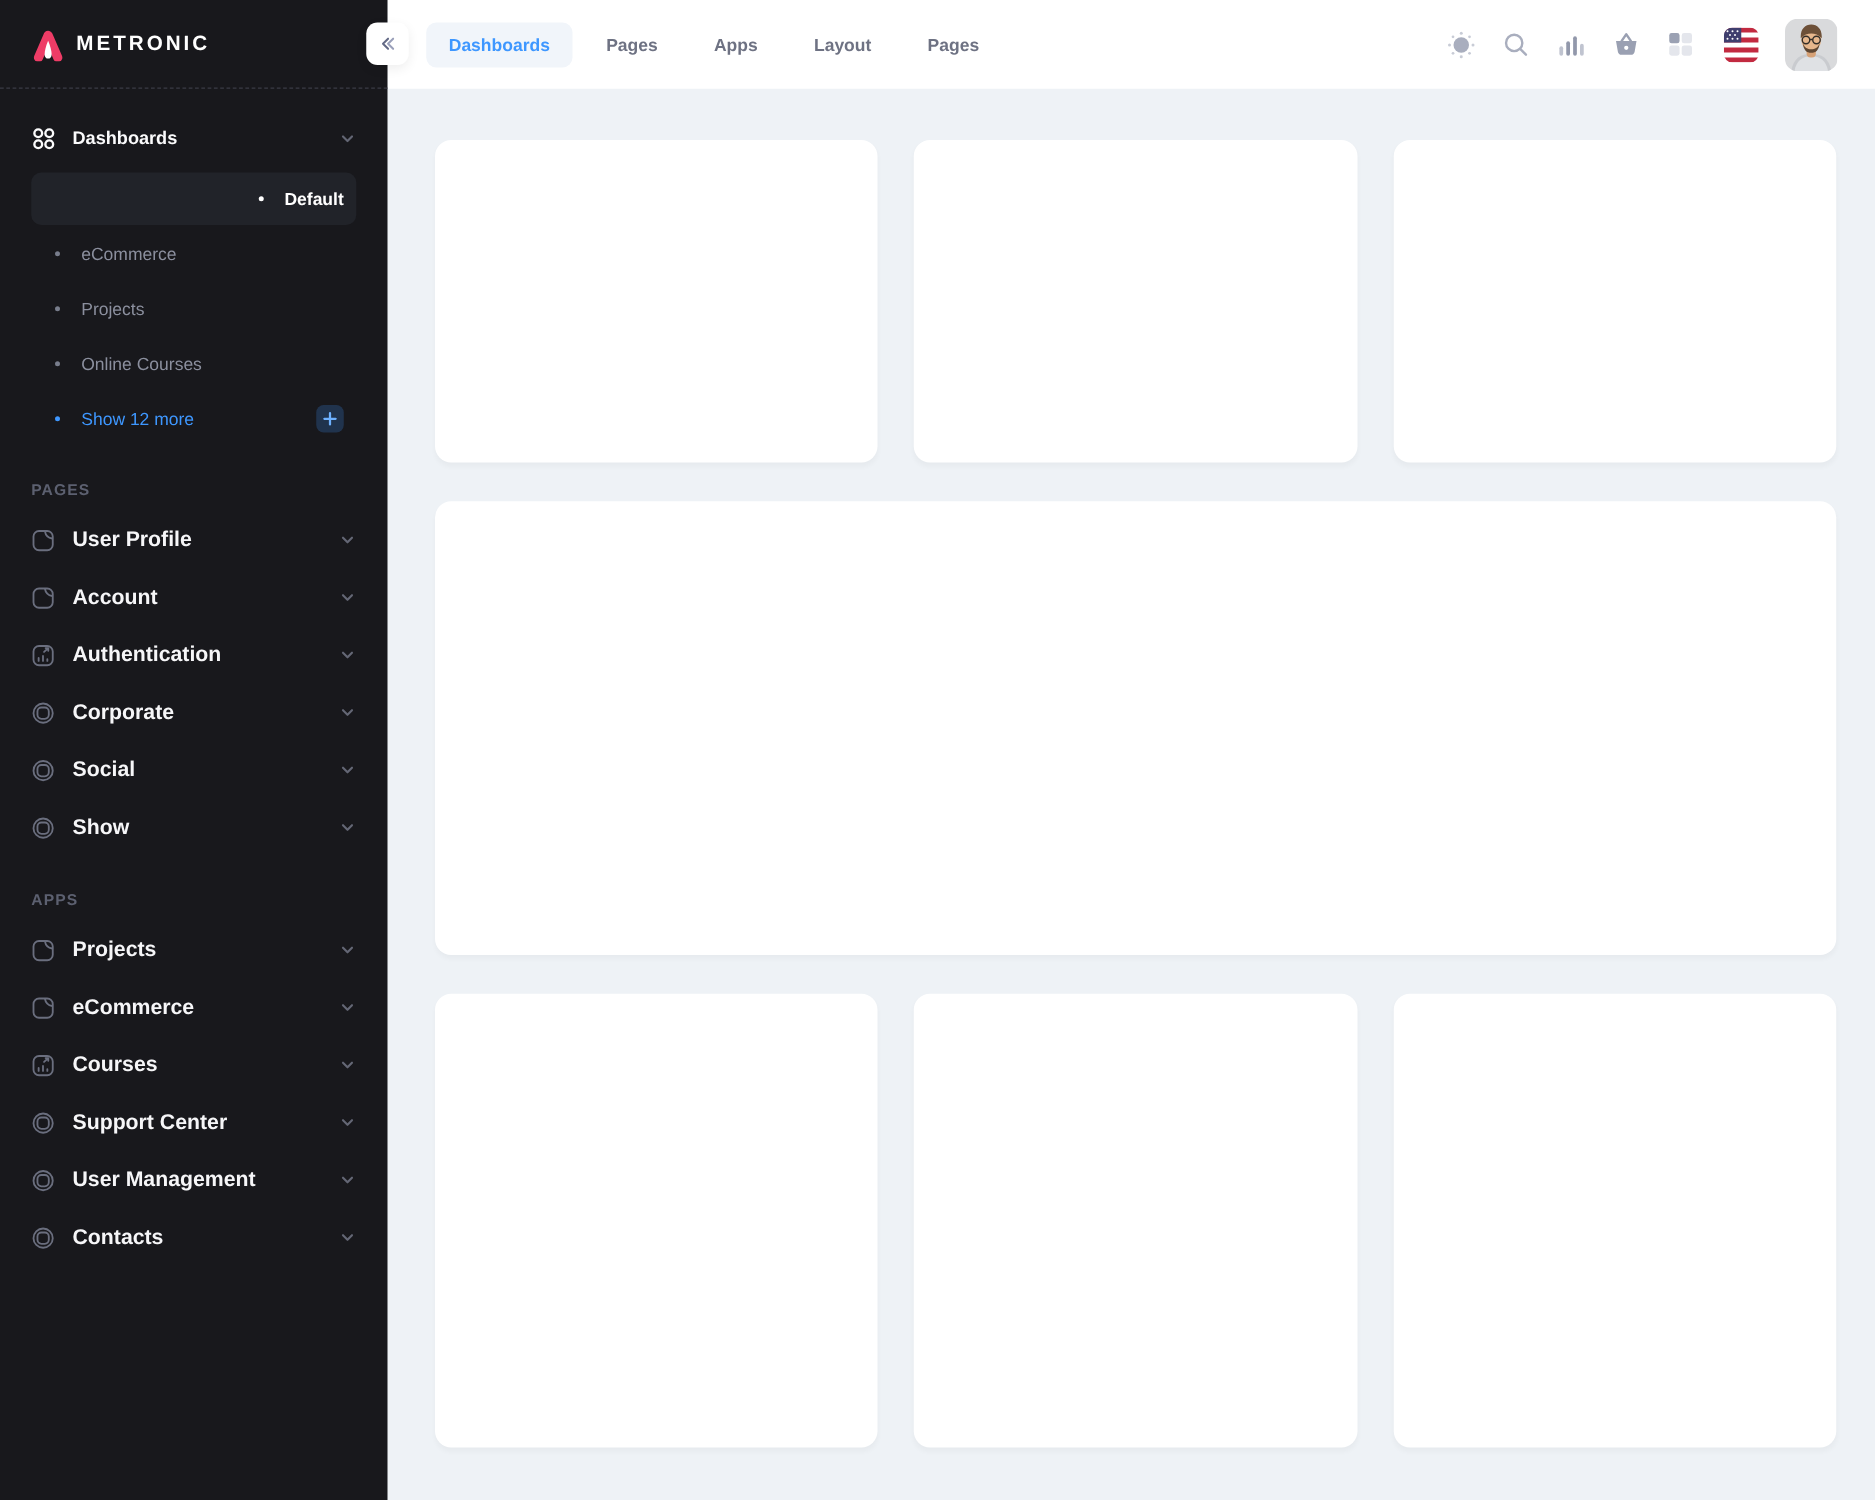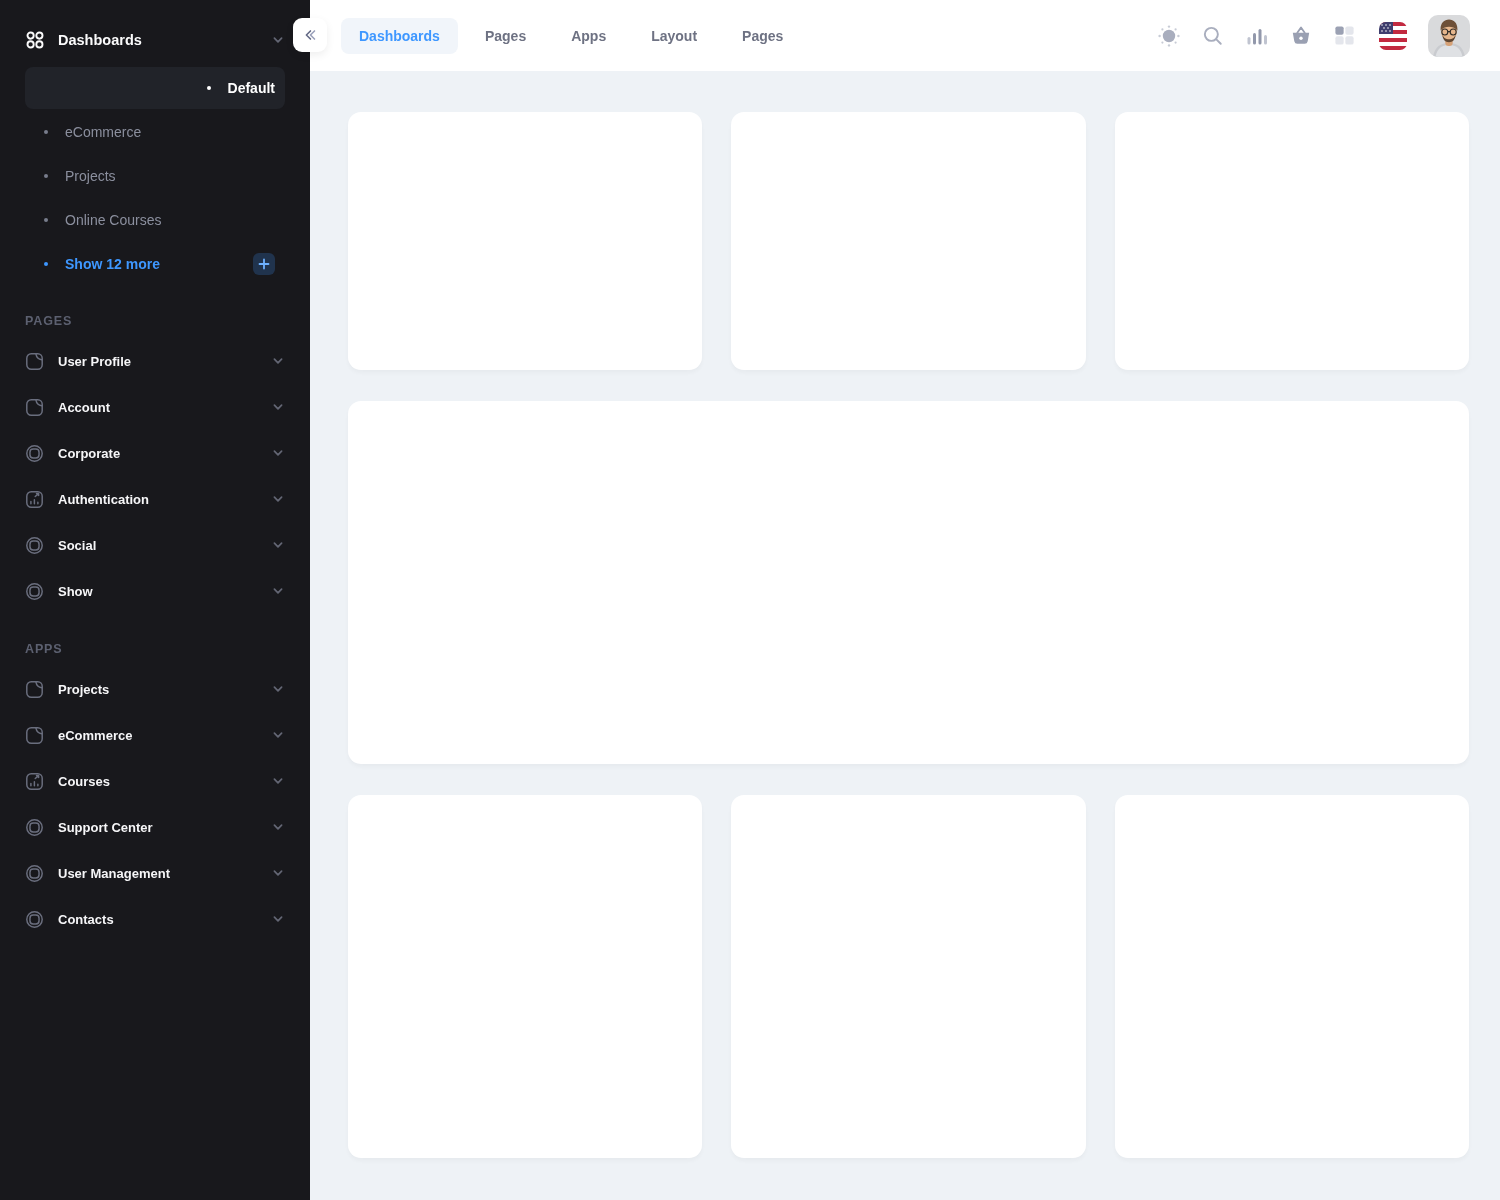--- a/index.html
+++ b/index.html
@@ -53,21 +53,21 @@
     width:4px; height:4px; border-radius:50%;
     background:#787d8c; margin-right:17px; flex-shrink:0;
   }
   .sub-item.active {
     height:42px; margin:7px 0 1px 0;
     background:#212329;
     border-radius:8px;
     color:#ffffff; font-weight:600;justify-content:flex-end;
   }
   .sub-item.active .bullet { background:#ffffff; }
-  .sub-item.accent { color:#3e97ff; font-weight:700; }
+  .sub-item.accent { color:#3e97ff; font-weight:400; }
   .sub-item.accent .bullet { background:#3e97ff; }
   .plus-btn {
     margin-left:auto;
     width:22px; height:22px;
     border-radius:6px;
     background:rgba(62,151,255,.22);
     display:flex; align-items:center; justify-content:center;
     cursor:pointer;
   }
   .section-label {
@@ -75,21 +75,21 @@
     height:34px;
     display:flex; align-items:center;
     color:#5c6070;
     font-size:12.5px; font-weight:600;
     letter-spacing:.07em;
   }
   .nav-item {
     height:46px;
     display:flex; align-items:center;
     color:#f6f6f8;
-    font-size:13px; font-weight:600;
+    font-size:17px; font-weight:600;
     cursor:pointer;
   }
   .nav-item .ni-icon { width:19px; height:19px; margin-right:14px; display:flex; }
   
   .main { flex:1; display:flex; flex-direction:column; min-width:0; }
   .topbar {
     height:71px; background:#ffffff;
     display:flex; align-items:center;
     padding:0 30px 0 31px;
     position:relative;
@@ -138,20 +138,29 @@
     box-shadow:0 3px 4px rgba(0,0,0,.03);
   }
   .row-1 .card { height:258px; }
   .card.wide { height:363px; width:100%; }
   .row-3 .card { height:363px; }
 </style>
 </head>
 <body>
 
 <aside class="sidebar">
+  <div class="sidebar-header">
+    <span class="logo-mark">
+      <svg viewBox="0 0 28 28" width="27" height="27">
+        <path d="M6 25 L14 6.5 L22 25" stroke="#ee3c66" stroke-width="7.6" stroke-linecap="round" stroke-linejoin="round" fill="none"></path>
+        <path d="M14 11 C15.8 15 16.9 19.6 16.9 22.3 C16.9 24.5 15.7 25.8 14 25.8 C12.3 25.8 11.1 24.5 11.1 22.3 C11.1 19.6 12.2 15 14 11 Z" fill="#ffffff"></path>
+      </svg>
+    </span>
+    <span class="brand-name">METRONIC</span>
+  </div>
 
   <nav class="menu">
 
     <div class="menu-header">
       <span class="mh-icon">
         <svg viewBox="0 0 20 20" width="20" height="20" fill="none" stroke="#fbfbfc" stroke-width="1.9">
           <circle cx="5.6" cy="5.6" r="3.1"></circle>
             <circle cx="14.4" cy="5.6" r="3.1"></circle>
           <circle cx="5.6" cy="14.4" r="3.1"></circle>
             <circle cx="14.4" cy="14.4" r="3.1"></circle>
@@ -218,42 +227,42 @@
       <span>Account</span>
       <span class="chev">
         <svg viewBox="0 0 14 14" width="14" height="14" fill="none" stroke="#636674" stroke-width="1.7" stroke-linecap="round" stroke-linejoin="round">
             <path d="M3.4 5.2 L7 8.8 L10.6 5.2"></path>
           </svg>
       </span>
     </div>
 
     <div class="nav-item">
       <span class="ni-icon">
-        <svg viewBox="0 0 18 18" width="19" height="19" fill="none" stroke="#6a6e7e" stroke-width="1.4">
-          <circle cx="9" cy="9" r="7.3"></circle>
-            <rect x="4.7" y="4.7" width="8.6" height="8.6" rx="3"></rect>
-        </svg>
-      </span>
-      <span>Corporate</span>
-      <span class="chev">
-        <svg viewBox="0 0 14 14" width="14" height="14" fill="none" stroke="#636674" stroke-width="1.7" stroke-linecap="round" stroke-linejoin="round">
-            <path d="M3.4 5.2 L7 8.8 L10.6 5.2"></path>
-          </svg>
-      </span>
-    </div>
-
-    <div class="nav-item">
-      <span class="ni-icon">
         <svg viewBox="0 0 18 18" width="19" height="19" fill="none" stroke="#6a6e7e" stroke-width="1.4" stroke-linecap="round" stroke-linejoin="round">
           <rect x="1.7" y="1.7" width="14.6" height="14.6" rx="4.2"></rect>
           <path d="M5.6 13 v-2.2 M8.9 13 v-3.8 M12.2 13 v-1.3"></path>
           <path d="M9.7 6.2 L12.8 3.4 M12.9 5.3 V3.3 H10.9"></path>
         </svg>
       </span>
       <span>Authentication</span>
+      <span class="chev">
+        <svg viewBox="0 0 14 14" width="14" height="14" fill="none" stroke="#636674" stroke-width="1.7" stroke-linecap="round" stroke-linejoin="round">
+            <path d="M3.4 5.2 L7 8.8 L10.6 5.2"></path>
+          </svg>
+      </span>
+    </div>
+
+    <div class="nav-item">
+      <span class="ni-icon">
+        <svg viewBox="0 0 18 18" width="19" height="19" fill="none" stroke="#6a6e7e" stroke-width="1.4">
+          <circle cx="9" cy="9" r="7.3"></circle>
+            <rect x="4.7" y="4.7" width="8.6" height="8.6" rx="3"></rect>
+        </svg>
+      </span>
+      <span>Corporate</span>
       <span class="chev">
         <svg viewBox="0 0 14 14" width="14" height="14" fill="none" stroke="#636674" stroke-width="1.7" stroke-linecap="round" stroke-linejoin="round">
             <path d="M3.4 5.2 L7 8.8 L10.6 5.2"></path>
           </svg>
       </span>
     </div>
 
     <div class="nav-item">
       <span class="ni-icon">
         <svg viewBox="0 0 18 18" width="19" height="19" fill="none" stroke="#6a6e7e" stroke-width="1.4">

